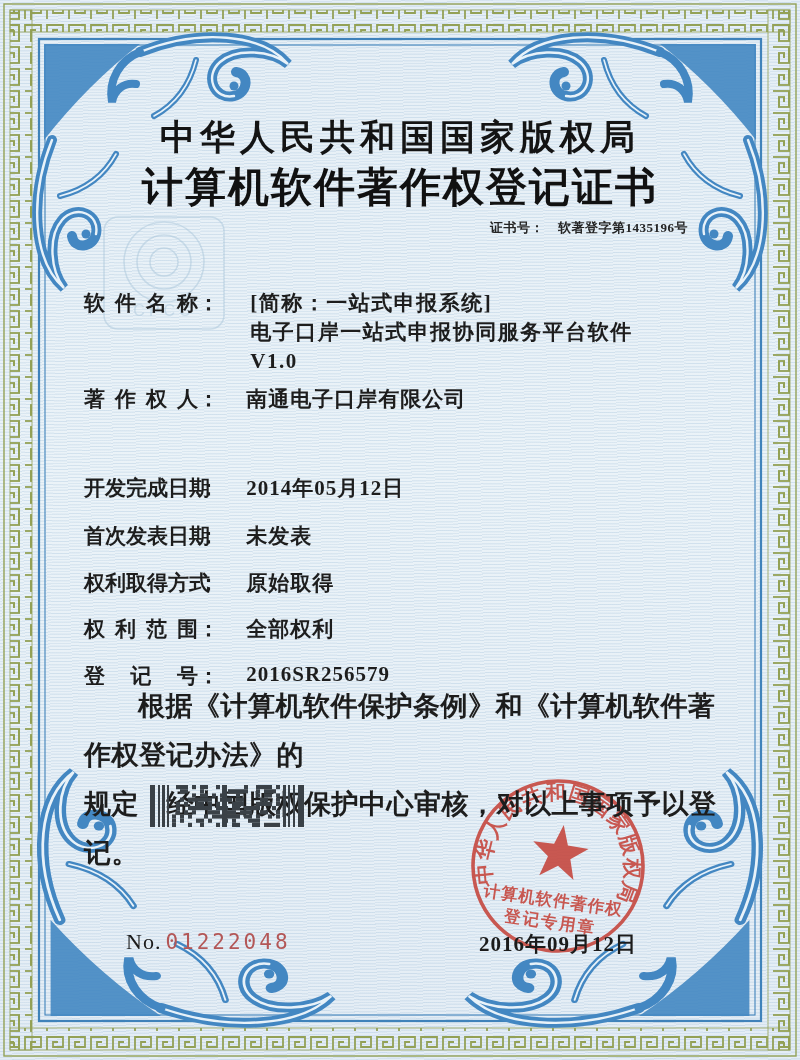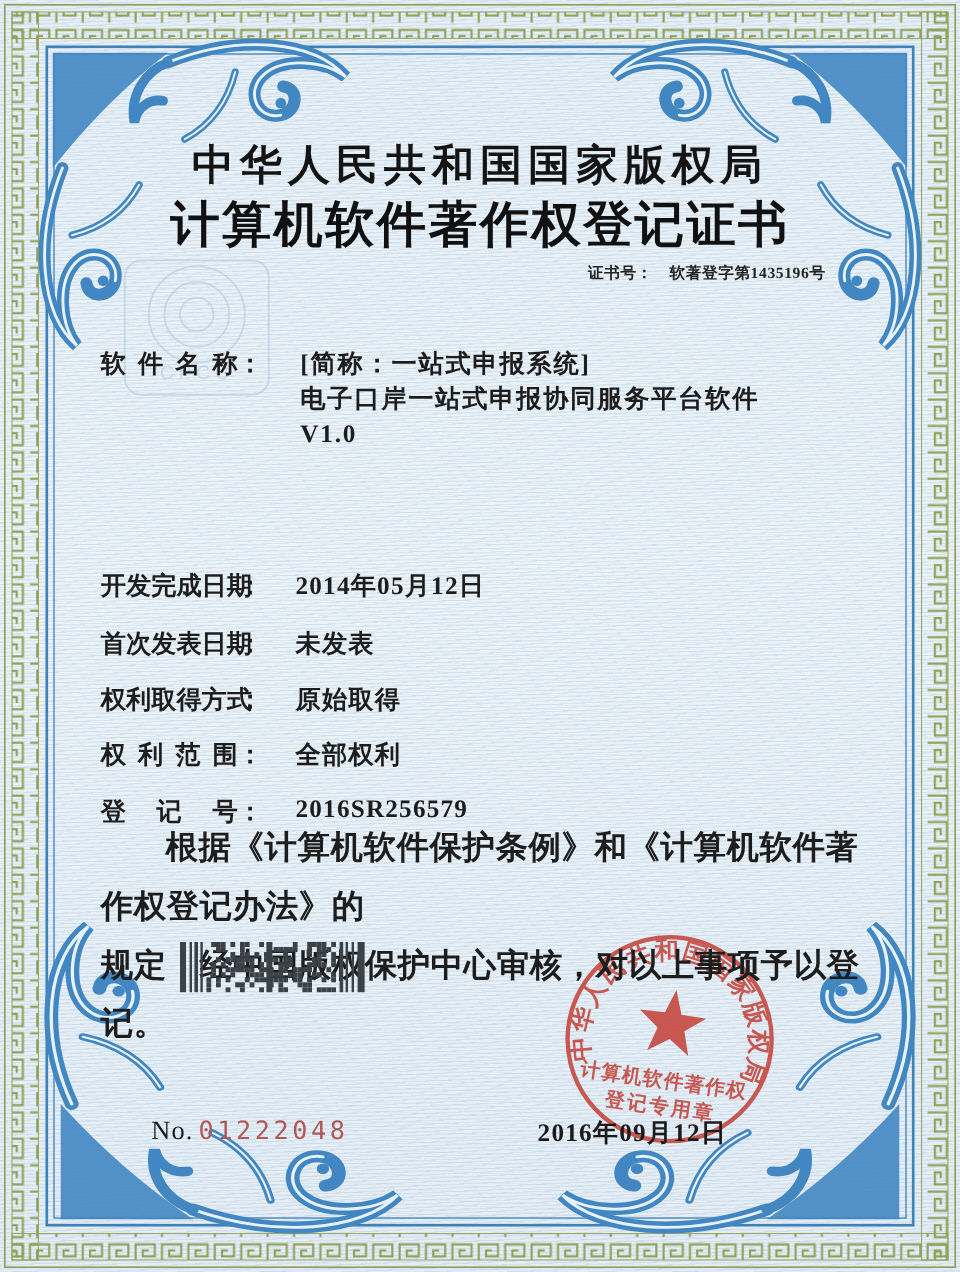--- a/index.html
+++ b/index.html
@@ -44,21 +44,21 @@
   .row-reg{top:626px;}
   .declaration{
     position:absolute;left:84px;top:682px;width:636px;z-index:2;
     font-size:27px;font-weight:700;color:#1d1d1d;letter-spacing:.5px;line-height:49px;
   }
   .declaration .l1{text-indent:2em;}
   .barcode{position:absolute;left:150px;top:785px;z-index:2;}
   .stamp{position:absolute;left:448px;top:756px;width:220px;height:220px;z-index:1;opacity:.88;}
   .issue-date{
     position:absolute;left:448px;top:930px;width:220px;z-index:3;
-    text-align:left;font-size:21px;font-weight:700;color:#1b1b1b;letter-spacing:1px;
+    text-align:center;font-size:21px;font-weight:700;color:#1b1b1b;letter-spacing:1px;
   }
   .serial{position:absolute;left:126px;top:929px;z-index:2;white-space:nowrap;}
   .serial-prefix{font-size:22px;color:#1b1b1b;letter-spacing:1px;}
   .serial-number{
     font-family:"DejaVu Sans Mono","Liberation Mono",monospace;
     font-size:21px;color:#b35757;letter-spacing:3px;margin-left:0;
   }
   .emboss{position:absolute;left:96px;top:212px;z-index:1;opacity:.5;}
 </style>
 </head>
@@ -120,20 +120,24 @@
 
   <div class="frow row-name">
     <span class="flabel">软件名称</span><span class="fcolon">：</span>
     <span class="fvalue namecol">
       <div>[简称：一站式申报系统]</div>
       <div>电子口岸一站式申报协同服务平台软件</div>
       <div>V1.0</div>
     </span>
   </div>
 
+  <div class="frow row-owner">
+    <span class="flabel">著作权人</span><span class="fcolon">：</span>
+    <span class="fvalue">南通电子口岸有限公司</span>
+  </div>
 
   <div class="frow row-dev">
     <span class="flabel">开发完成日期</span><span class="fcolon">：</span>
     <span class="fvalue">2014年05月12日</span>
   </div>
 
   <div class="frow row-pub">
     <span class="flabel">首次发表日期</span><span class="fcolon">：</span>
     <span class="fvalue">未发表</span>
   </div>

